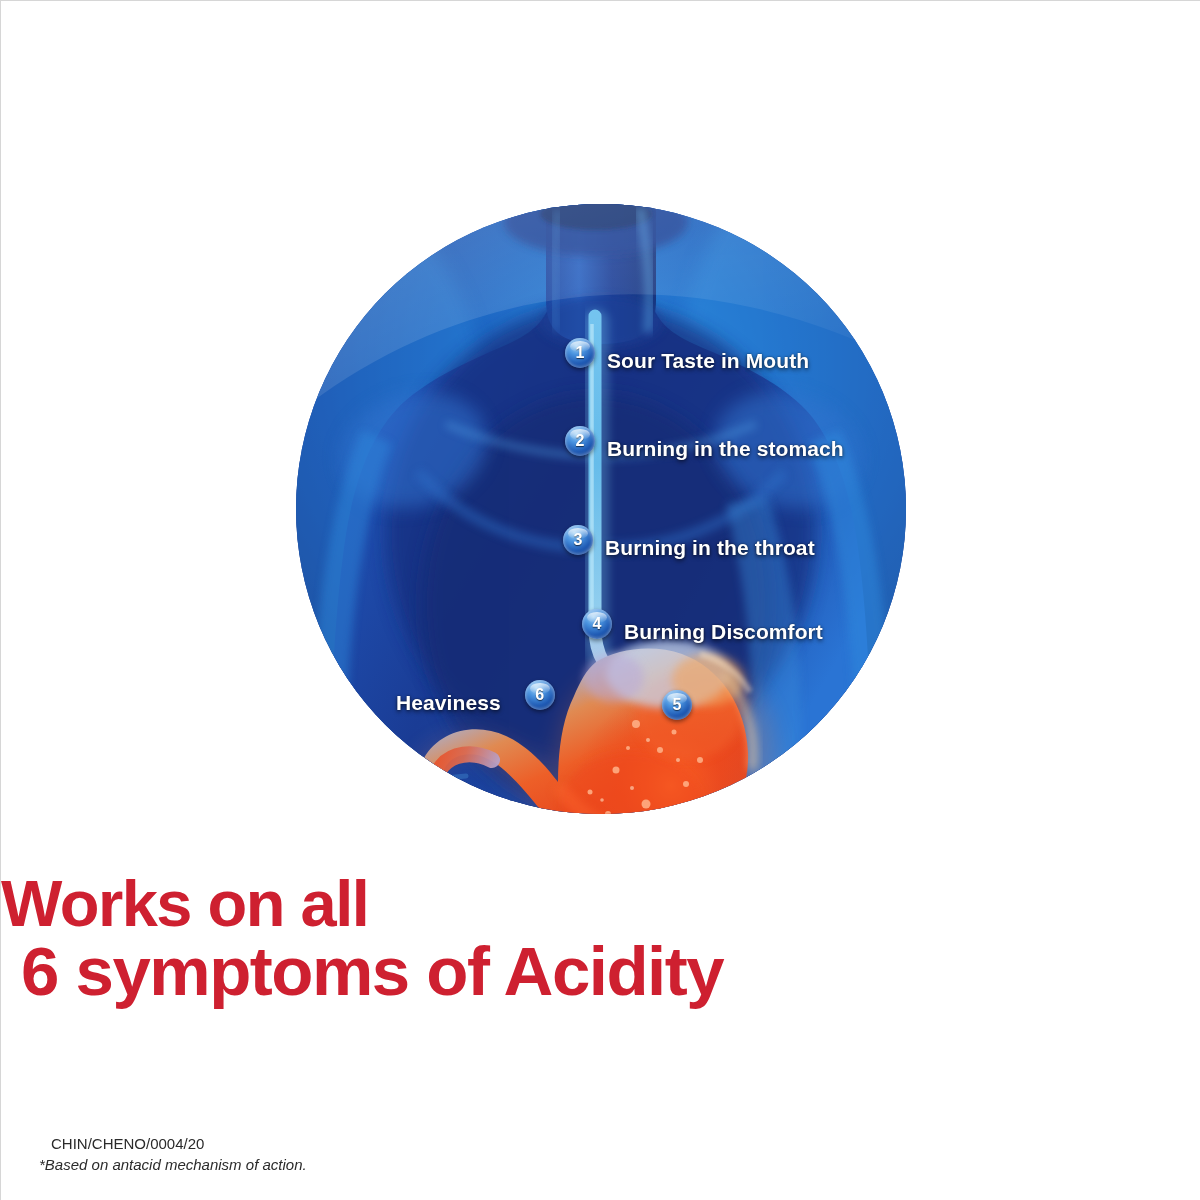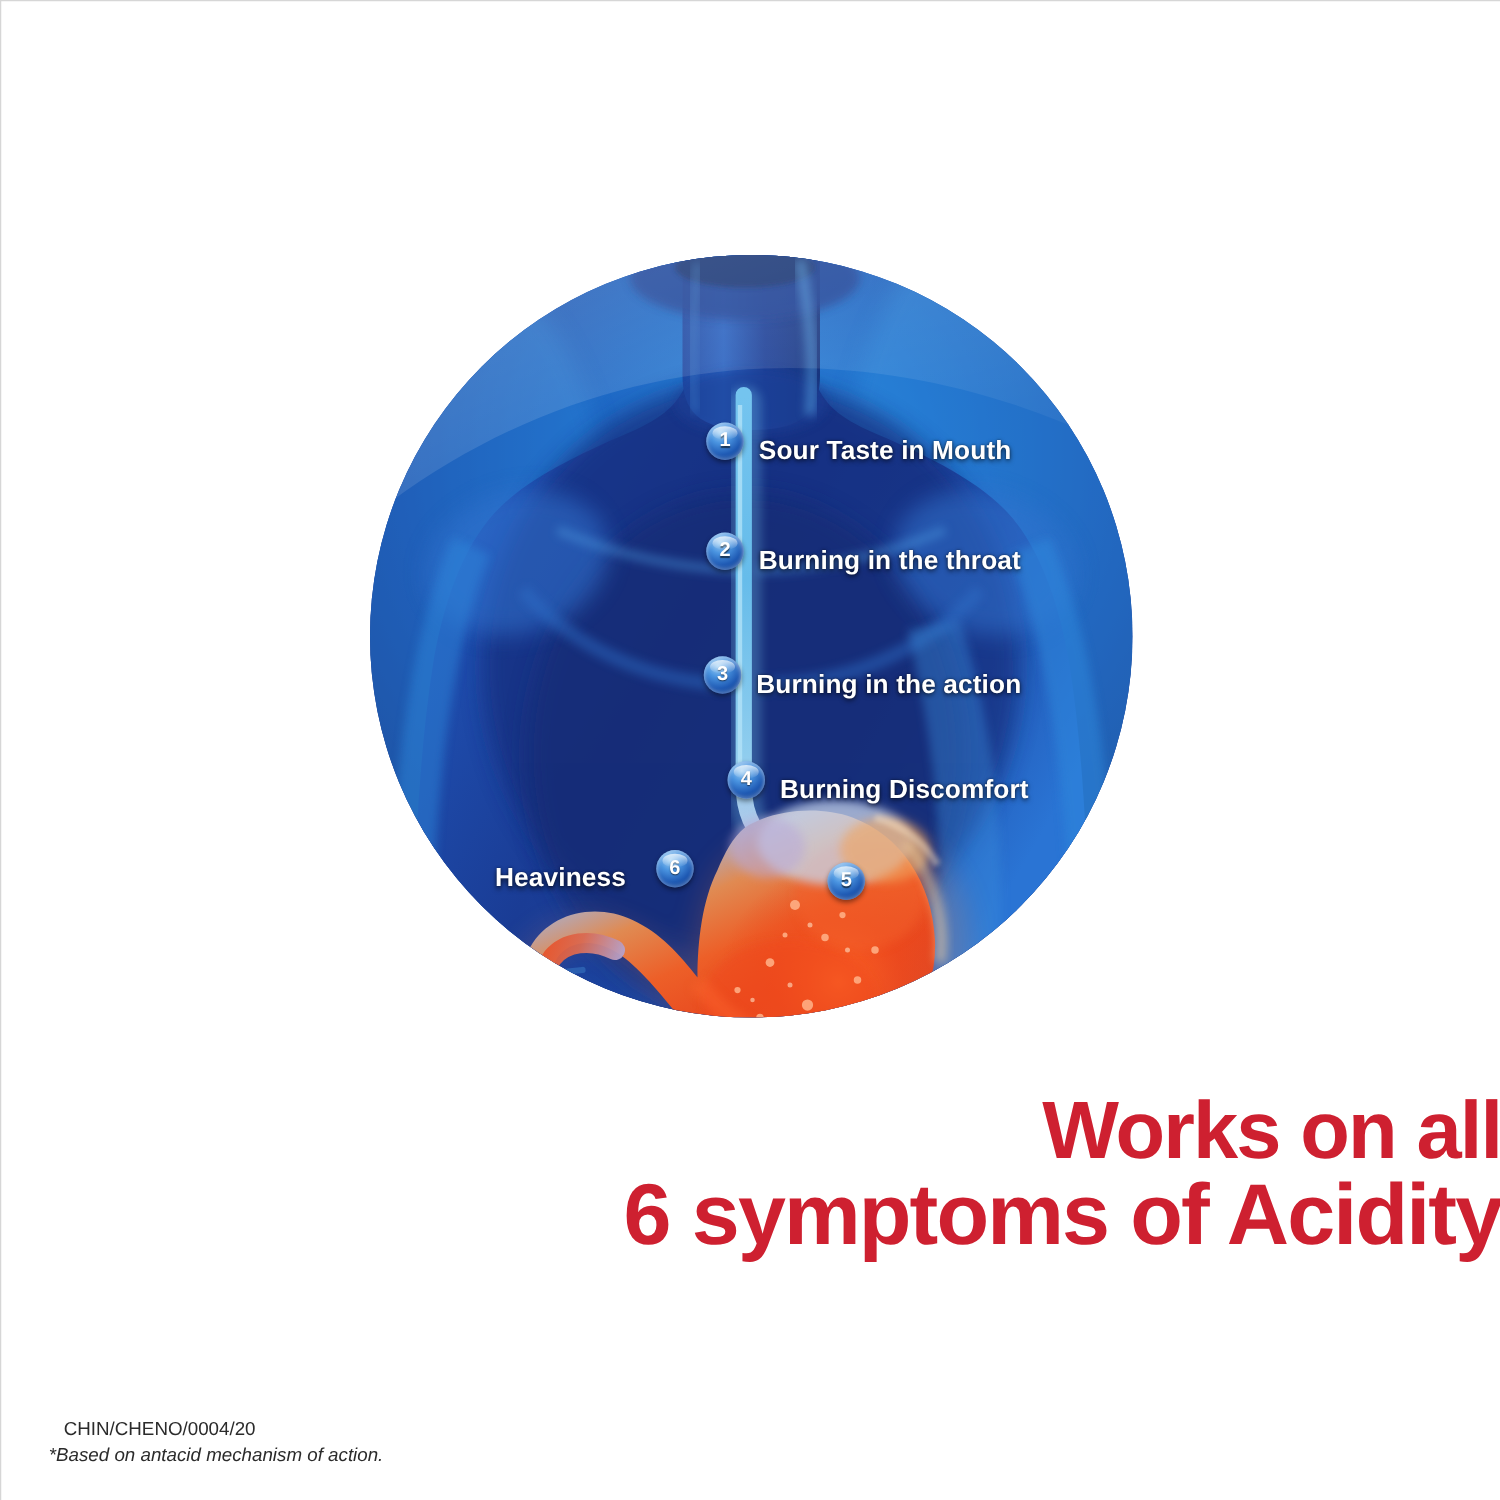--- a/index.html
+++ b/index.html
@@ -91,21 +91,21 @@
   #callout-5 .badge { margin-top: 2px; }
   #callout-6 { left: 395px; top: 675px; }
   #callout-6 .callout-label { margin-right: 12px; }
 
   
   #headline {
     position: absolute;
     left: 0;
     top: 870px;
     width: 1200px;
-    text-align: right;
+    text-align: left;
     color: #CE2030;
     font-family: "Liberation Sans", sans-serif;
     font-weight: bold;
     font-size: 65px;
     line-height: 1.02;
     letter-spacing: -1.5px;
   }
   #headline .line { display: block; white-space: nowrap; }
   #headline .line-2 { font-size: 69px; margin-left: 20px; }
 
@@ -323,26 +323,26 @@
   </svg>
 </div>
 
 <div class="callout right-side" id="callout-1">
   <span class="badge">1</span>
   <span class="callout-label">Sour Taste in Mouth</span>
 </div>
 
 <div class="callout right-side" id="callout-2">
   <span class="badge">2</span>
-  <span class="callout-label">Burning in the throat</span>
+  <span class="callout-label">Burning in the stomach</span>
 </div>
 
 <div class="callout right-side" id="callout-3">
   <span class="badge">3</span>
-  <span class="callout-label">Burning in the action</span>
+  <span class="callout-label">Burning in the throat</span>
 </div>
 
 <div class="callout right-side" id="callout-4">
   <span class="badge">4</span>
   <span class="callout-label">Burning Discomfort</span>
 </div>
 
 <div class="callout right-side" id="callout-5">
   <span class="badge">5</span>
 </div>

